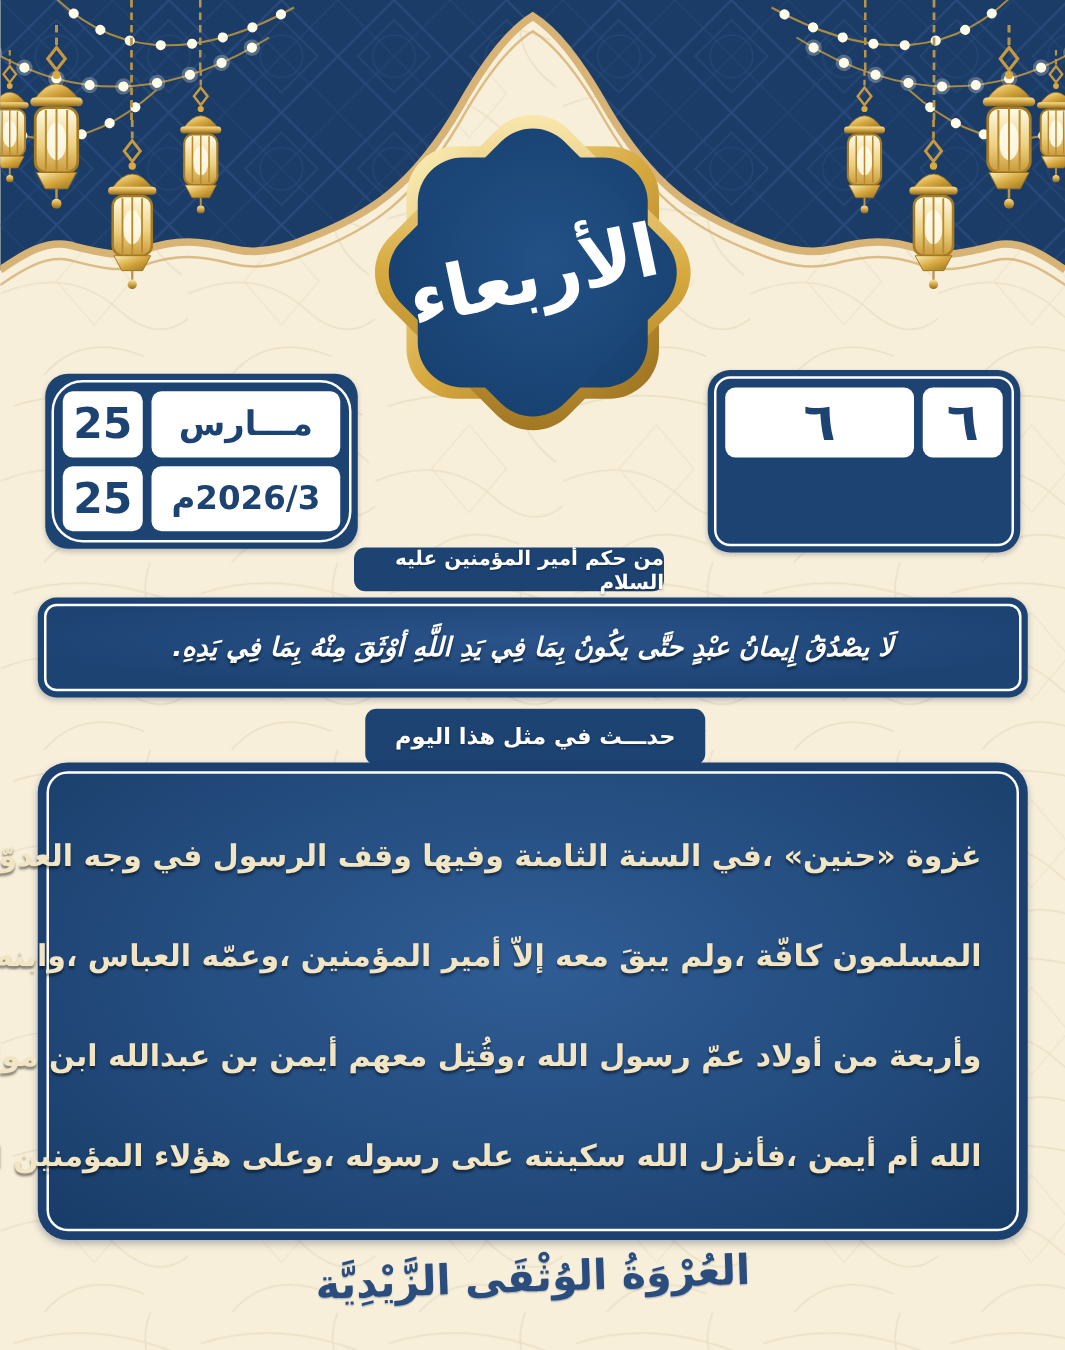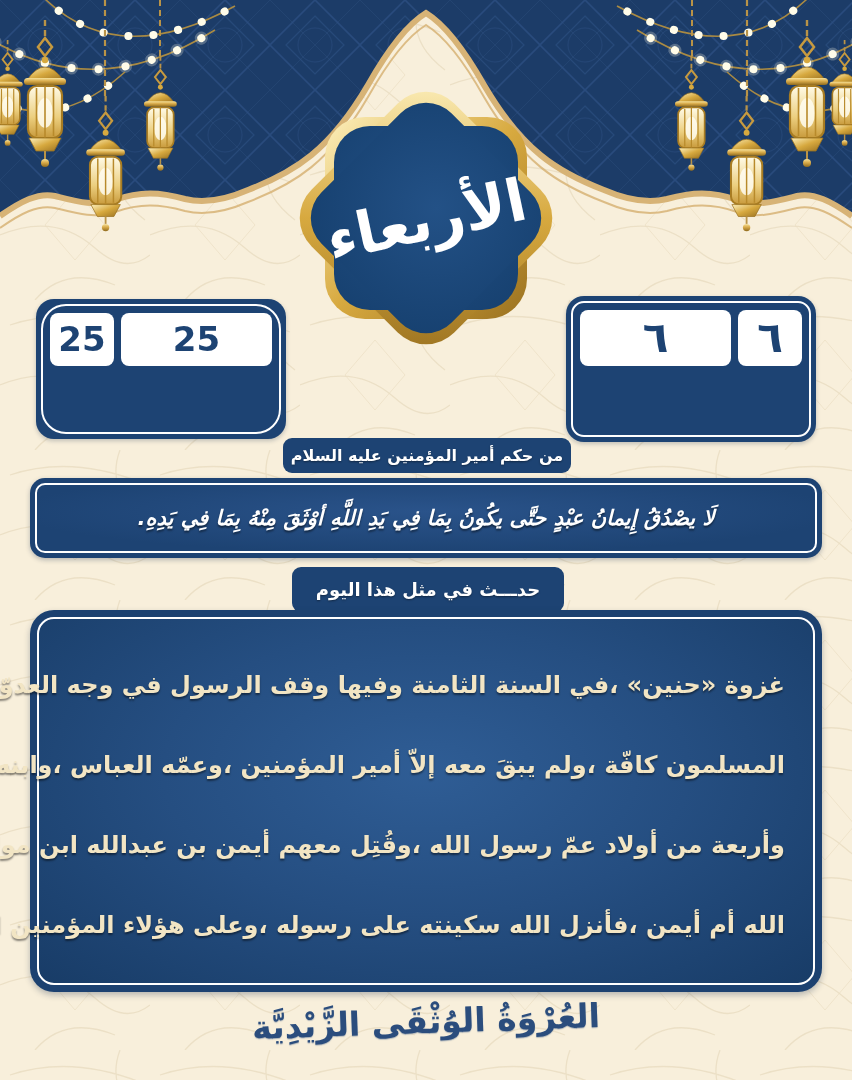--- a/index.html
+++ b/index.html
@@ -54,21 +54,21 @@
   
   .banner {
     position: absolute;
     background: #1d4373;
     border-radius: 9px;
     display: flex; align-items: center; justify-content: center;
     color: #ffffff;
     font-weight: bold;
     text-shadow: 0 1px 2px rgba(0,0,0,.4);
   }
-  #wisdom-banner { left: 283px; top: 438px; width: 288px; height: 35px; font-size: 16px; }
+  #wisdom-banner { left: 283px; top: 438px; width: 248px; height: 35px; font-size: 16px; }
   #event-banner  { left: 292px; top: 567px; width: 272px; height: 45px; font-size: 18px; }
 
   
   #quote-box {
     position: absolute;
     left: 30px; top: 478px; width: 792px; height: 80px;
     background: #1d4373;
     border-radius: 15px;
     padding: 5px;
     box-shadow: 0 2px 5px rgba(30,50,80,.3);
@@ -249,21 +249,23 @@
         <rect x="-92" y="-92" width="184" height="184" rx="36" fill="url(#medNavy)"></rect>
         <rect x="-92" y="-92" width="184" height="184" rx="36" fill="url(#medNavy)" transform="rotate(45)"></rect>
       </g>
       <text transform="rotate(-12)" x="0" y="22" text-anchor="middle" fill="#ffffff" font-family="DejaVu Sans, sans-serif" font-weight="bold" font-size="58">الأربعاء</text>
     </g>
   </svg>
 
   <div class="date-box" style="left:36px; top:299px;">
     <div class="date-box-inner" style="direction:ltr;border-radius:25px;">
       <div class="date-cell cell-num">25</div>
+      <div class="date-cell cell-text" dir="rtl">مـــارس</div>
       <div class="date-cell cell-num">25</div>
+      <div class="date-cell cell-text-small" dir="rtl">2026/3م</div>
     </div>
   </div>
 
   <div class="date-box" style="left:566px; top:296px; height:146px;">
     <div class="date-box-inner">
       <div class="date-cell cell-num-ar">٦</div>
       <div class="date-cell cell-num-ar">٦</div>
     </div>
   </div>
 

